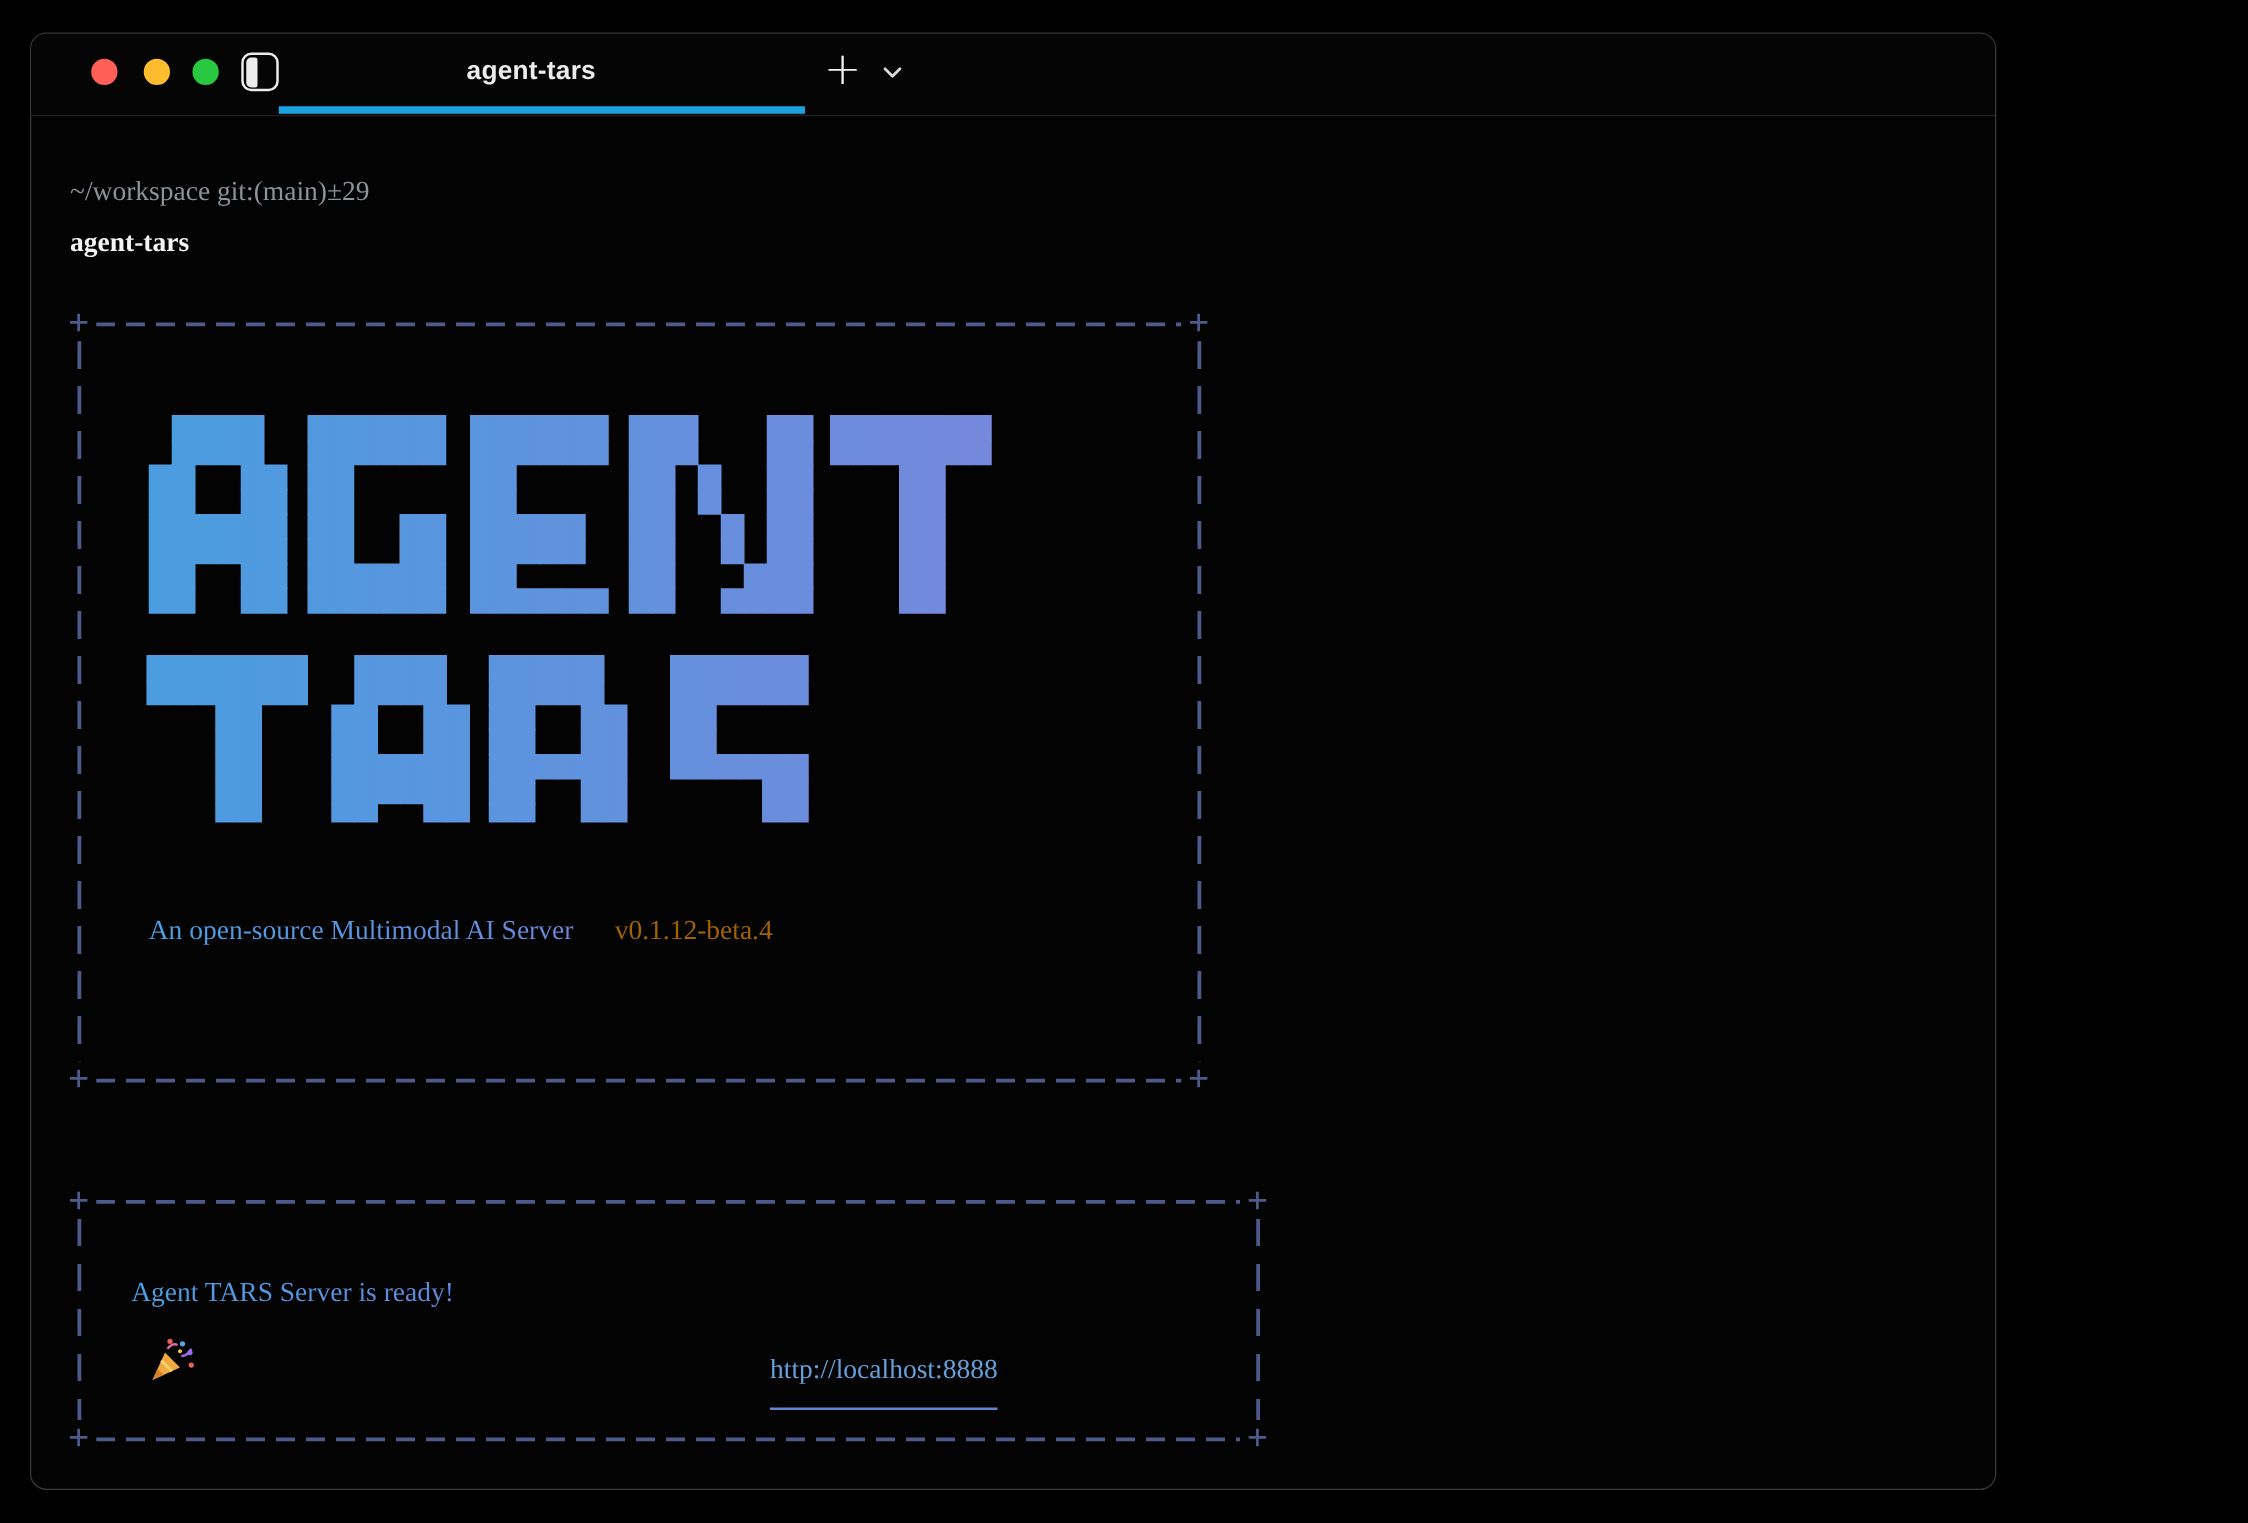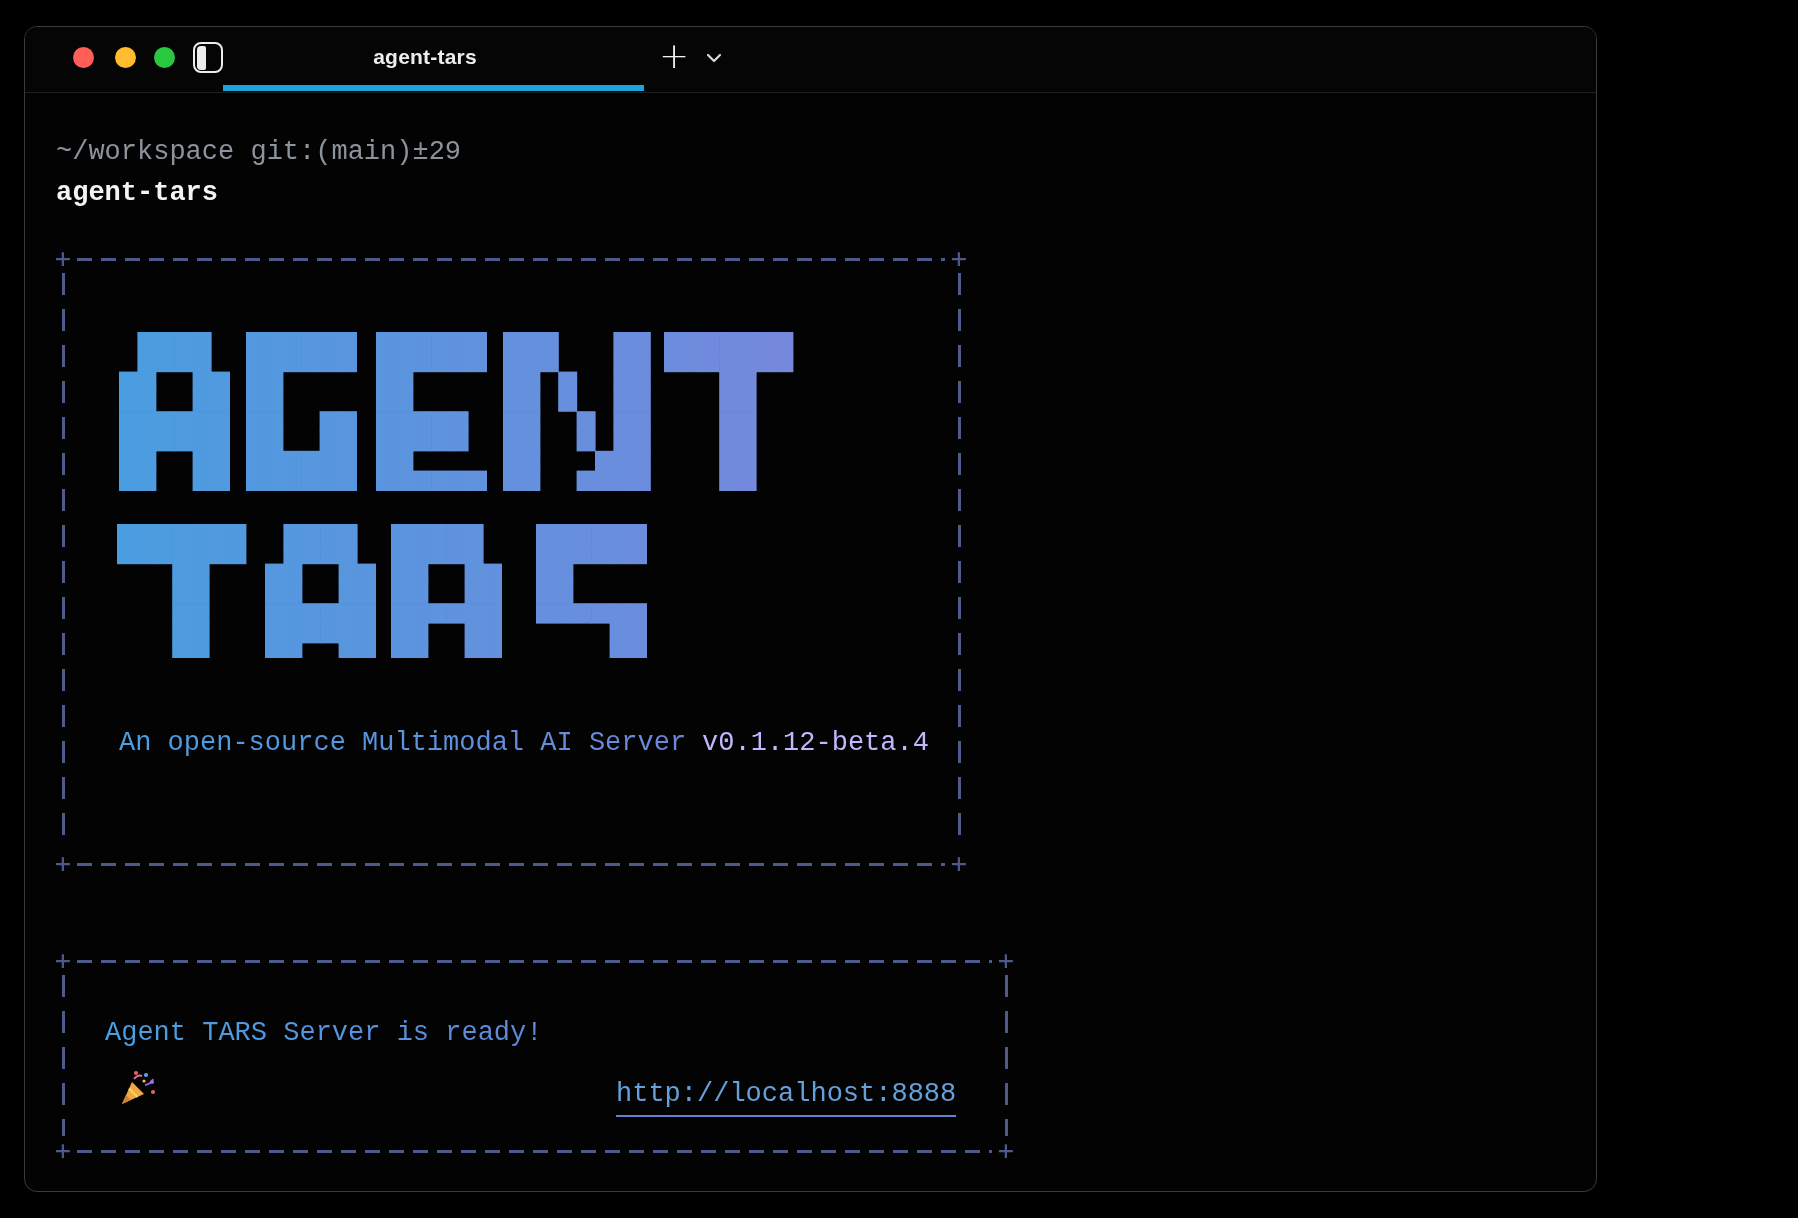--- a/index.html
+++ b/index.html
@@ -28,46 +28,46 @@
   .new-tab { position:absolute; left:649px; top:29px; transform:translate(-50%,-50%);
     color:#f2f2f2; font-size:36px; font-weight:200; font-family:"DejaVu Sans", sans-serif;
     line-height:1; cursor:default; }
   .tab-chevron { position:absolute; left:681px; top:26px; }
   .warp-logo { position:absolute; left:1642px; top:13px; }
   .avatar { position:absolute; left:1691px; top:10px; width:42px; height:42px;
     border-radius:50%; background:#2ba7dc; color:#fff; text-align:center;
     font-family:"Liberation Sans", sans-serif; font-weight:700; font-size:24px; line-height:42px; }
 
   
-  .mono { font-family:Liberation Mono, monospace; font-size:27px; line-height:31px; white-space:pre; }
+  .mono { font-family:Liberation Serif, serif; font-size:22px; line-height:31px; white-space:pre; }
   .prompt-line { position:absolute; left:31px; top:110px; color:#8d939b; }
   .command-line { position:absolute; left:31px; top:151px; color:#f4f4f4; font-weight:700; }
 
   .dash-h { position:absolute; height:3px;
     background:repeating-linear-gradient(90deg,#4d5a8c 0 15px,transparent 15px 24px); }
   .dash-v { position:absolute; width:3px;
     background:repeating-linear-gradient(180deg,#4d5a8c 0 22px,transparent 22px 36px); }
   .corner { position:absolute; transform:translate(-50%,-54%); color:#4d5a8c;
     font-size:27px; font-family:"DejaVu Sans Mono", monospace; line-height:1; }
 
   #logo-svg { position:absolute; left:92px; top:279px; }
 
   .tagline { position:absolute; left:94px; top:701px; }
   .grad-text { background:linear-gradient(90deg,#48a1e3,#6e86db);
     -webkit-background-clip:text; background-clip:text; color:transparent; }
-  .version { color:#c4b5fd; margin-left:16px; }
+  .version { color:#a16207; margin-left:33px; }
   .website { position:absolute; left:94px; top:765px; color:#777c84; }
 
   .server-status { position:absolute; left:80px; top:991px; }
   .grad-text2 { background:linear-gradient(90deg,#48a1e3,#6189db);
     -webkit-background-clip:text; background-clip:text; color:transparent; }
   .emoji { position:absolute; left:94px; top:1042px; }
   .avail-text { position:absolute; left:143px; top:1052px; color:#ededed; }
   .url-link { position:absolute; left:591px; top:1052px; color:#66a0db;
-    text-decoration:none; border-bottom:2.5px solid #5f85d2; padding-bottom:5px; cursor:pointer; }
+    text-decoration:none; border-bottom:2.5px solid #5f85d2; padding-bottom:16px; cursor:pointer; }
 </style>
 </head>
 <body>
 
 <div class="window">
 
   <div class="header">
     <div class="light" style="left:48px;background:#ff5f57"></div>
     <div class="light" style="left:90px;background:#febc2e"></div>
     <div class="light" style="left:129px;background:#28c840"></div>

